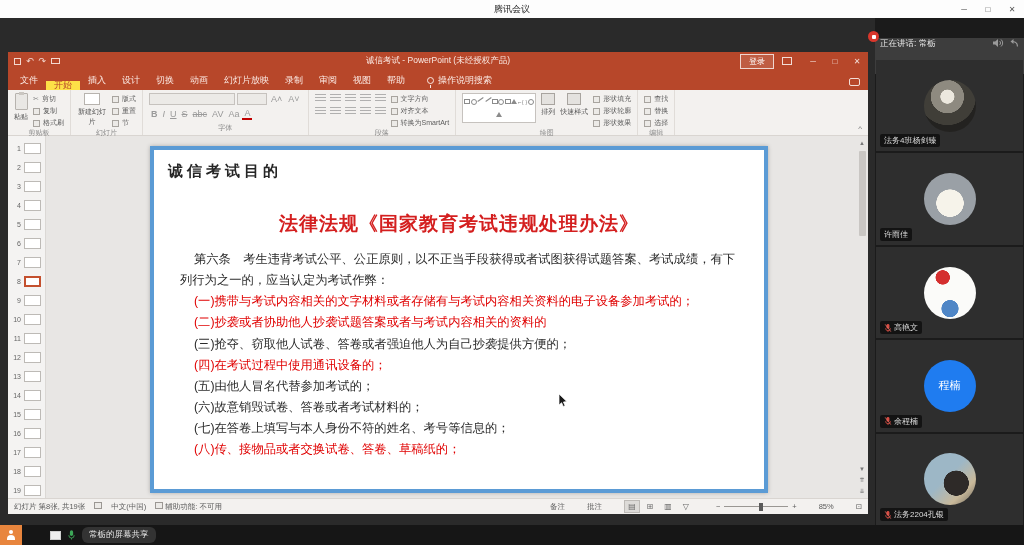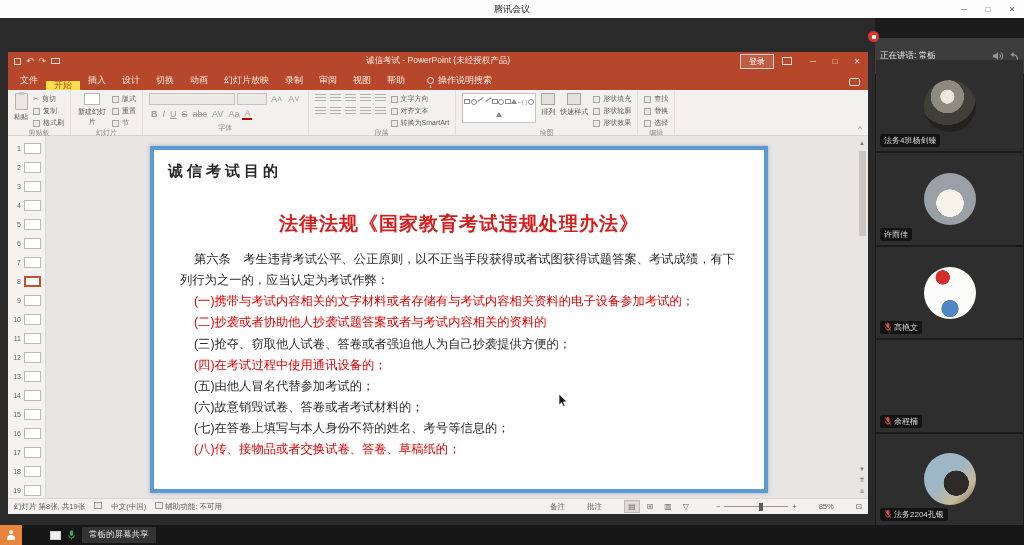--- a/index.html
+++ b/index.html
@@ -124,51 +124,51 @@
   .zoomslider { display:flex; align-items:center; gap:4px; }
   .ztrack { width:64px; height:1px; background:#9a9793; position:relative; }
   .zthumb { position:absolute; left:55%; top:-3px; width:4px; height:8px; background:#5a5a5a; }
 
   
   .panel { position:absolute; left:875px; top:18px; width:149px; height:507px; background:#1b1b1b; }
   .rec-dot { position:absolute; left:-7px; top:13px; width:11px; height:11px; border-radius:50%;
     background:#d9372c; z-index:5; }
   .rec-dot:after { content:""; position:absolute; left:3.5px; top:3.5px; width:4px; height:4px; background:#fff; border-radius:1px;}
   .speaking { position:absolute; left:0; top:20px; width:149px; height:36px; background:#3d3d3d;
-    display:flex; align-items:center; padding:0 5px; }
+    display:flex; align-items:flex-start; padding:0 5px; }
   .speaking-label { font-size:8.5px; color:#e6e6e6; white-space:nowrap; overflow:hidden; }
   .speaking-icons { margin-left:auto; display:flex; gap:3px; align-items:center; }
   .tiles { position:absolute; left:1px; right:1px; top:42px; bottom:0; display:flex; flex-direction:column; gap:2px; }
   .tile { flex:1; background:#2e2e2e; position:relative; display:grid; place-items:center; overflow:hidden; }
   .avatar { width:52px; height:52px; border-radius:50%; display:grid; place-items:center; }
   .av-video { background:radial-gradient(circle at 45% 32%, #ece8de 0 15%, #8e8a80 16% 36%, #403e38 37% 62%, #232220 63% 100%); }
   .av-dog { background:radial-gradient(circle at 50% 58%, #f6f3ea 0 34%, #9aa0a6 35% 100%); }
   .av-kitty { background:
       radial-gradient(circle at 36% 20%, #d42f2f 0 13%, rgba(0,0,0,0) 14%),
       radial-gradient(circle at 50% 80%, #4f86c6 0 17%, rgba(0,0,0,0) 18%),
       #fbfbf9; }
   .av-dark { background:radial-gradient(circle at 56% 34%, #6b3b44 0 24%, #2a161b 58%, #190d10 100%); }
   .av-initials { color:#fff; font-size:11px; }
   .av-beach { background:
       radial-gradient(circle at 62% 58%, #2e2a28 0 28%, rgba(0,0,0,0) 29%),
       linear-gradient(135deg, #9db7c6 0 45%, #c9b99a 75%, #6b655c 100%); }
   .name-label { position:absolute; left:4px; bottom:4px; max-width:92%; background:rgba(0,0,0,.58);
-    color:#ddd; font-size:8px; padding:1px 4px; border-radius:2px; display:flex; align-items:flex-start; gap:2px;
+    color:#ddd; font-size:8px; padding:1px 4px; border-radius:2px; display:flex; align-items:center; gap:2px;
     white-space:nowrap; overflow:hidden; }
 
   
   .taskbar { position:absolute; left:0; top:525px; width:1024px; height:20px; background:#161616;
     display:flex; align-items:center; }
   .tb-app { width:22px; height:20px; background:#e8853d; display:grid; place-items:center; }
   .tb-person { width:10px; height:10px; position:relative; }
   .tb-person:before { content:""; position:absolute; left:3px; top:0; width:4px; height:4px; border-radius:50%; background:#fff; }
   .tb-person:after { content:""; position:absolute; left:1px; top:5px; width:8px; height:5px; border-radius:4px 4px 0 0; background:#fff; }
   .share-group { display:flex; align-items:center; gap:6px; margin-left:28px; }
   .tb-mon { width:11px; height:9px; border:1px solid #cfcfcf; background:#efefef; }
-  .share-pill { background:#333; color:#e4e4e4; font-size:8.5px; padding:2px 7px; border-radius:1px; white-space:nowrap; }
+  .share-pill { background:#333; color:#e4e4e4; font-size:8.5px; padding:2px 7px; border-radius:6px; white-space:nowrap; }
 
   .cursor { position:absolute; left:558px; top:394px; z-index:50; }
 </style>
 </head>
 <body>
 
 <div class="win-titlebar">
   <span class="win-title">腾讯会议</span>
   <div class="win-controls">
     <span>─</span>
@@ -564,20 +564,21 @@
           <svg width="8" height="10" viewBox="0 0 10 12">
             <rect x="3.2" y="1" width="3.6" height="6" rx="1.8" fill="#d84c43"></rect>
             <path d="M2 6.2a3 3.2 0 0 0 6 0" fill="none" stroke="#d84c43" stroke-width="1"></path>
             <line x1="5" y1="9.4" x2="5" y2="11" stroke="#d84c43" stroke-width="1"></line>
             <line x1="1.5" y1="1.5" x2="8.5" y2="10.5" stroke="#e06a60" stroke-width="1.1"></line>
           </svg>
           <span>高艳文</span>
         </div>
       </div>
       <div class="tile">
+        <div class="avatar av-initials" style="background: rgb(31, 124, 240);">程楠</div>
         <div class="name-label">
           <svg width="8" height="10" viewBox="0 0 10 12">
             <rect x="3.2" y="1" width="3.6" height="6" rx="1.8" fill="#d84c43"></rect>
             <path d="M2 6.2a3 3.2 0 0 0 6 0" fill="none" stroke="#d84c43" stroke-width="1"></path>
             <line x1="5" y1="9.4" x2="5" y2="11" stroke="#d84c43" stroke-width="1"></line>
             <line x1="1.5" y1="1.5" x2="8.5" y2="10.5" stroke="#e06a60" stroke-width="1.1"></line>
           </svg>
           <span>余程楠</span>
         </div>
       </div>

